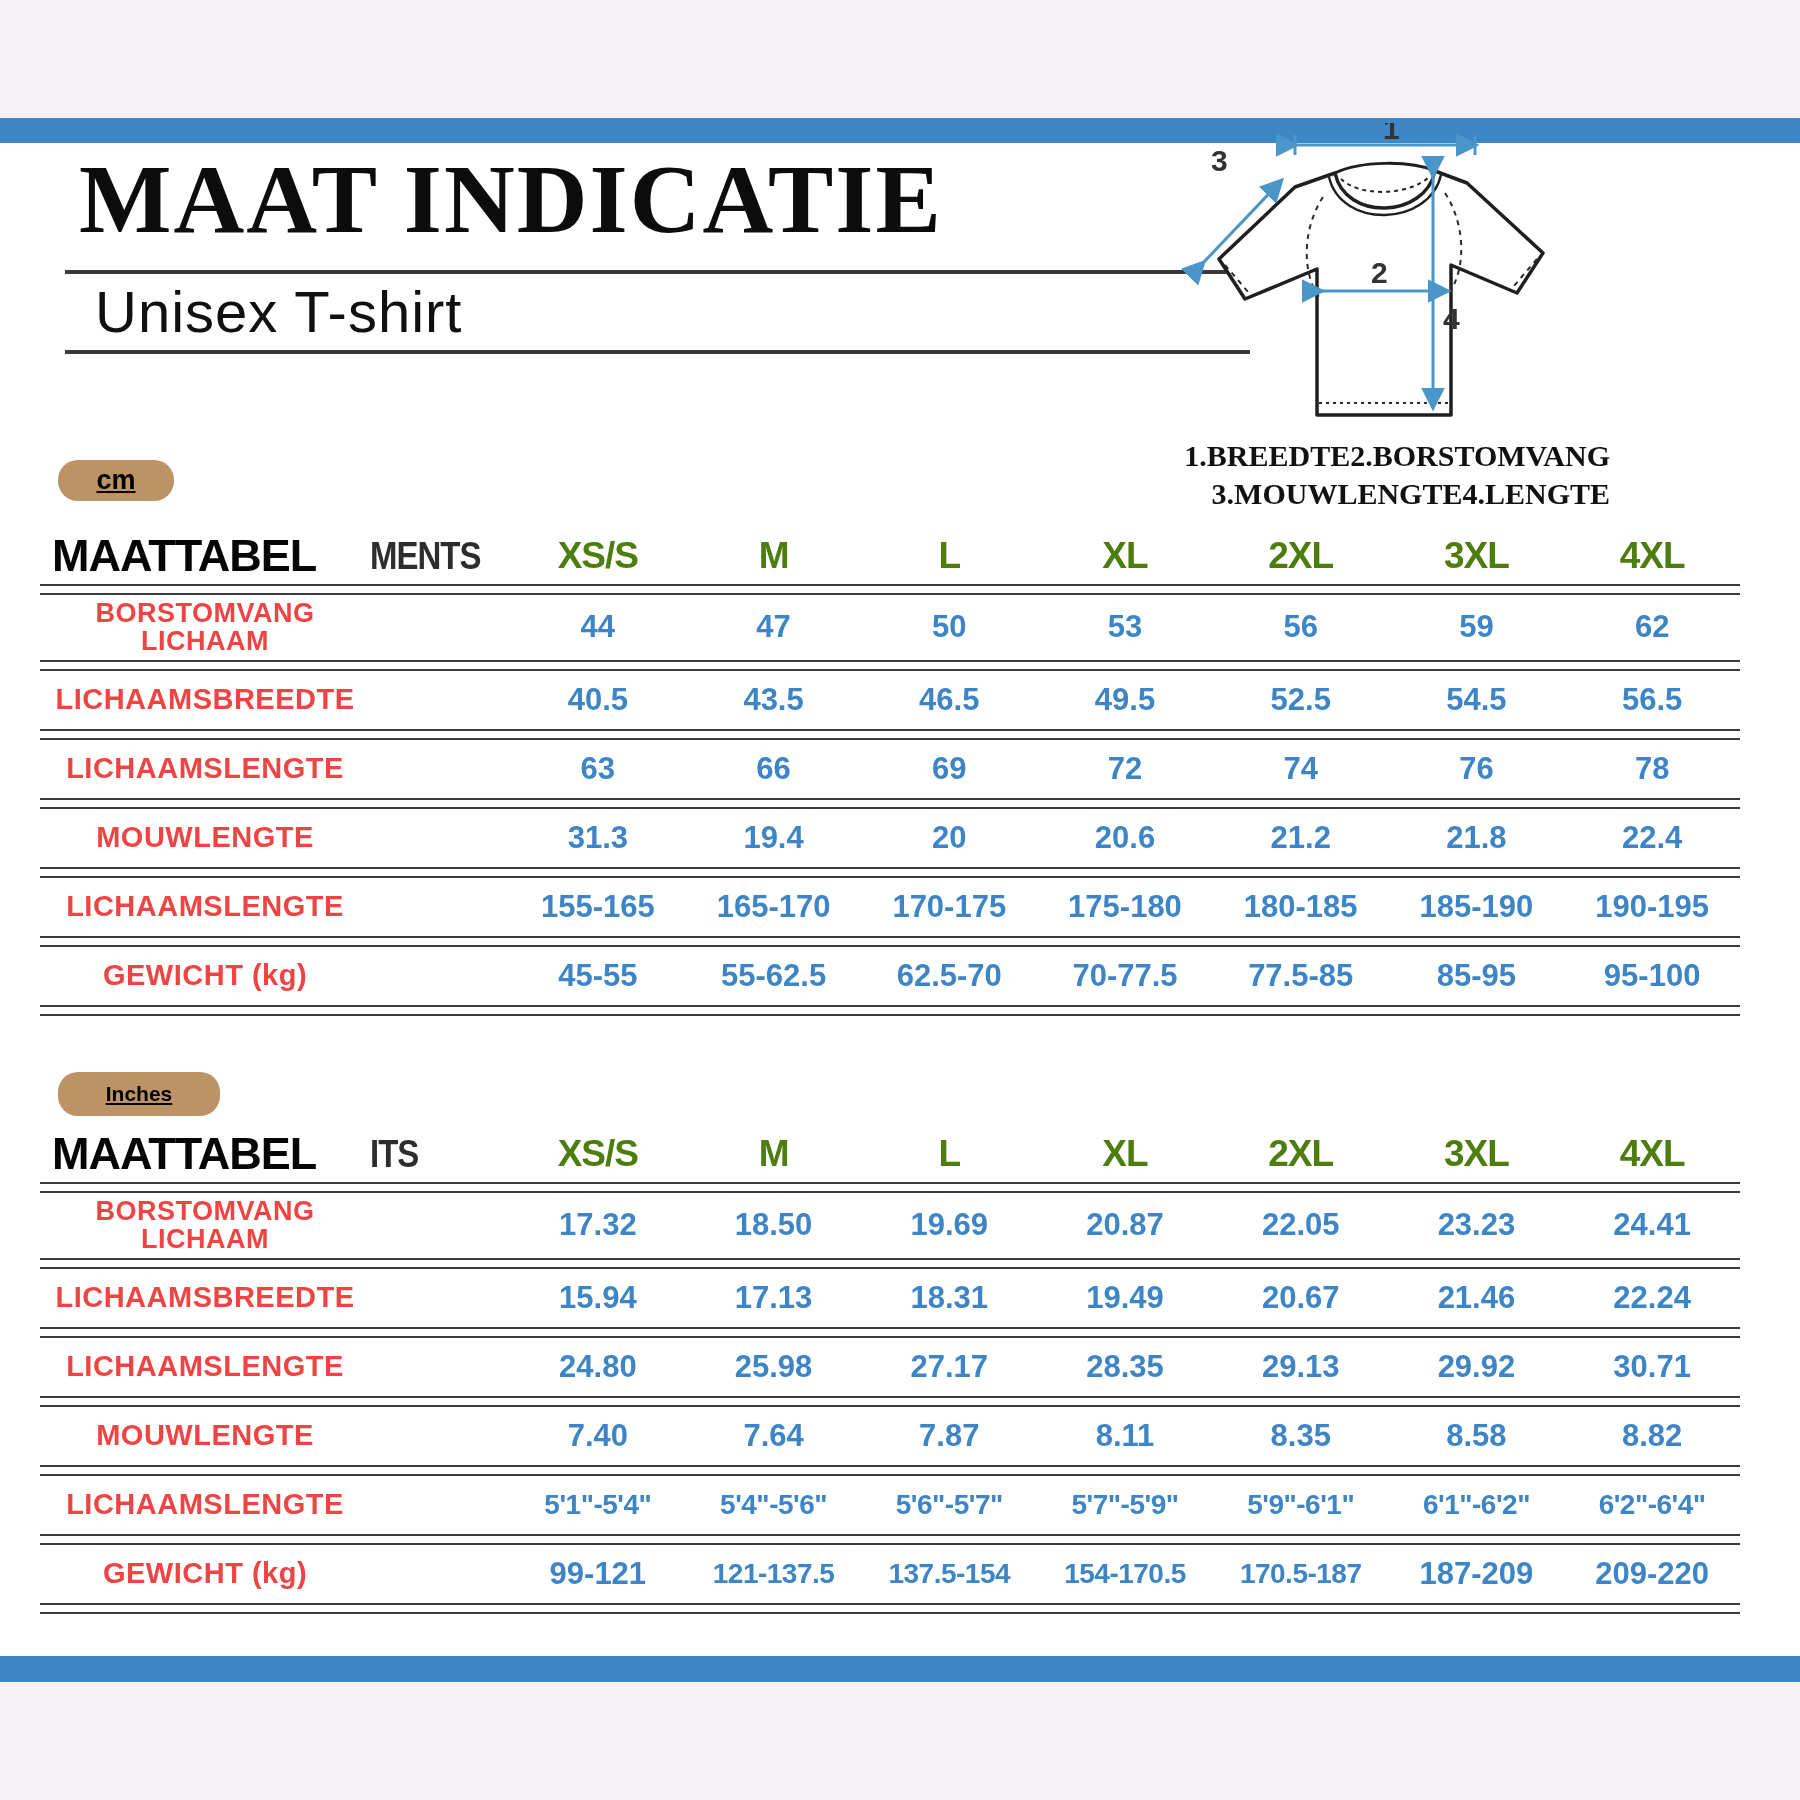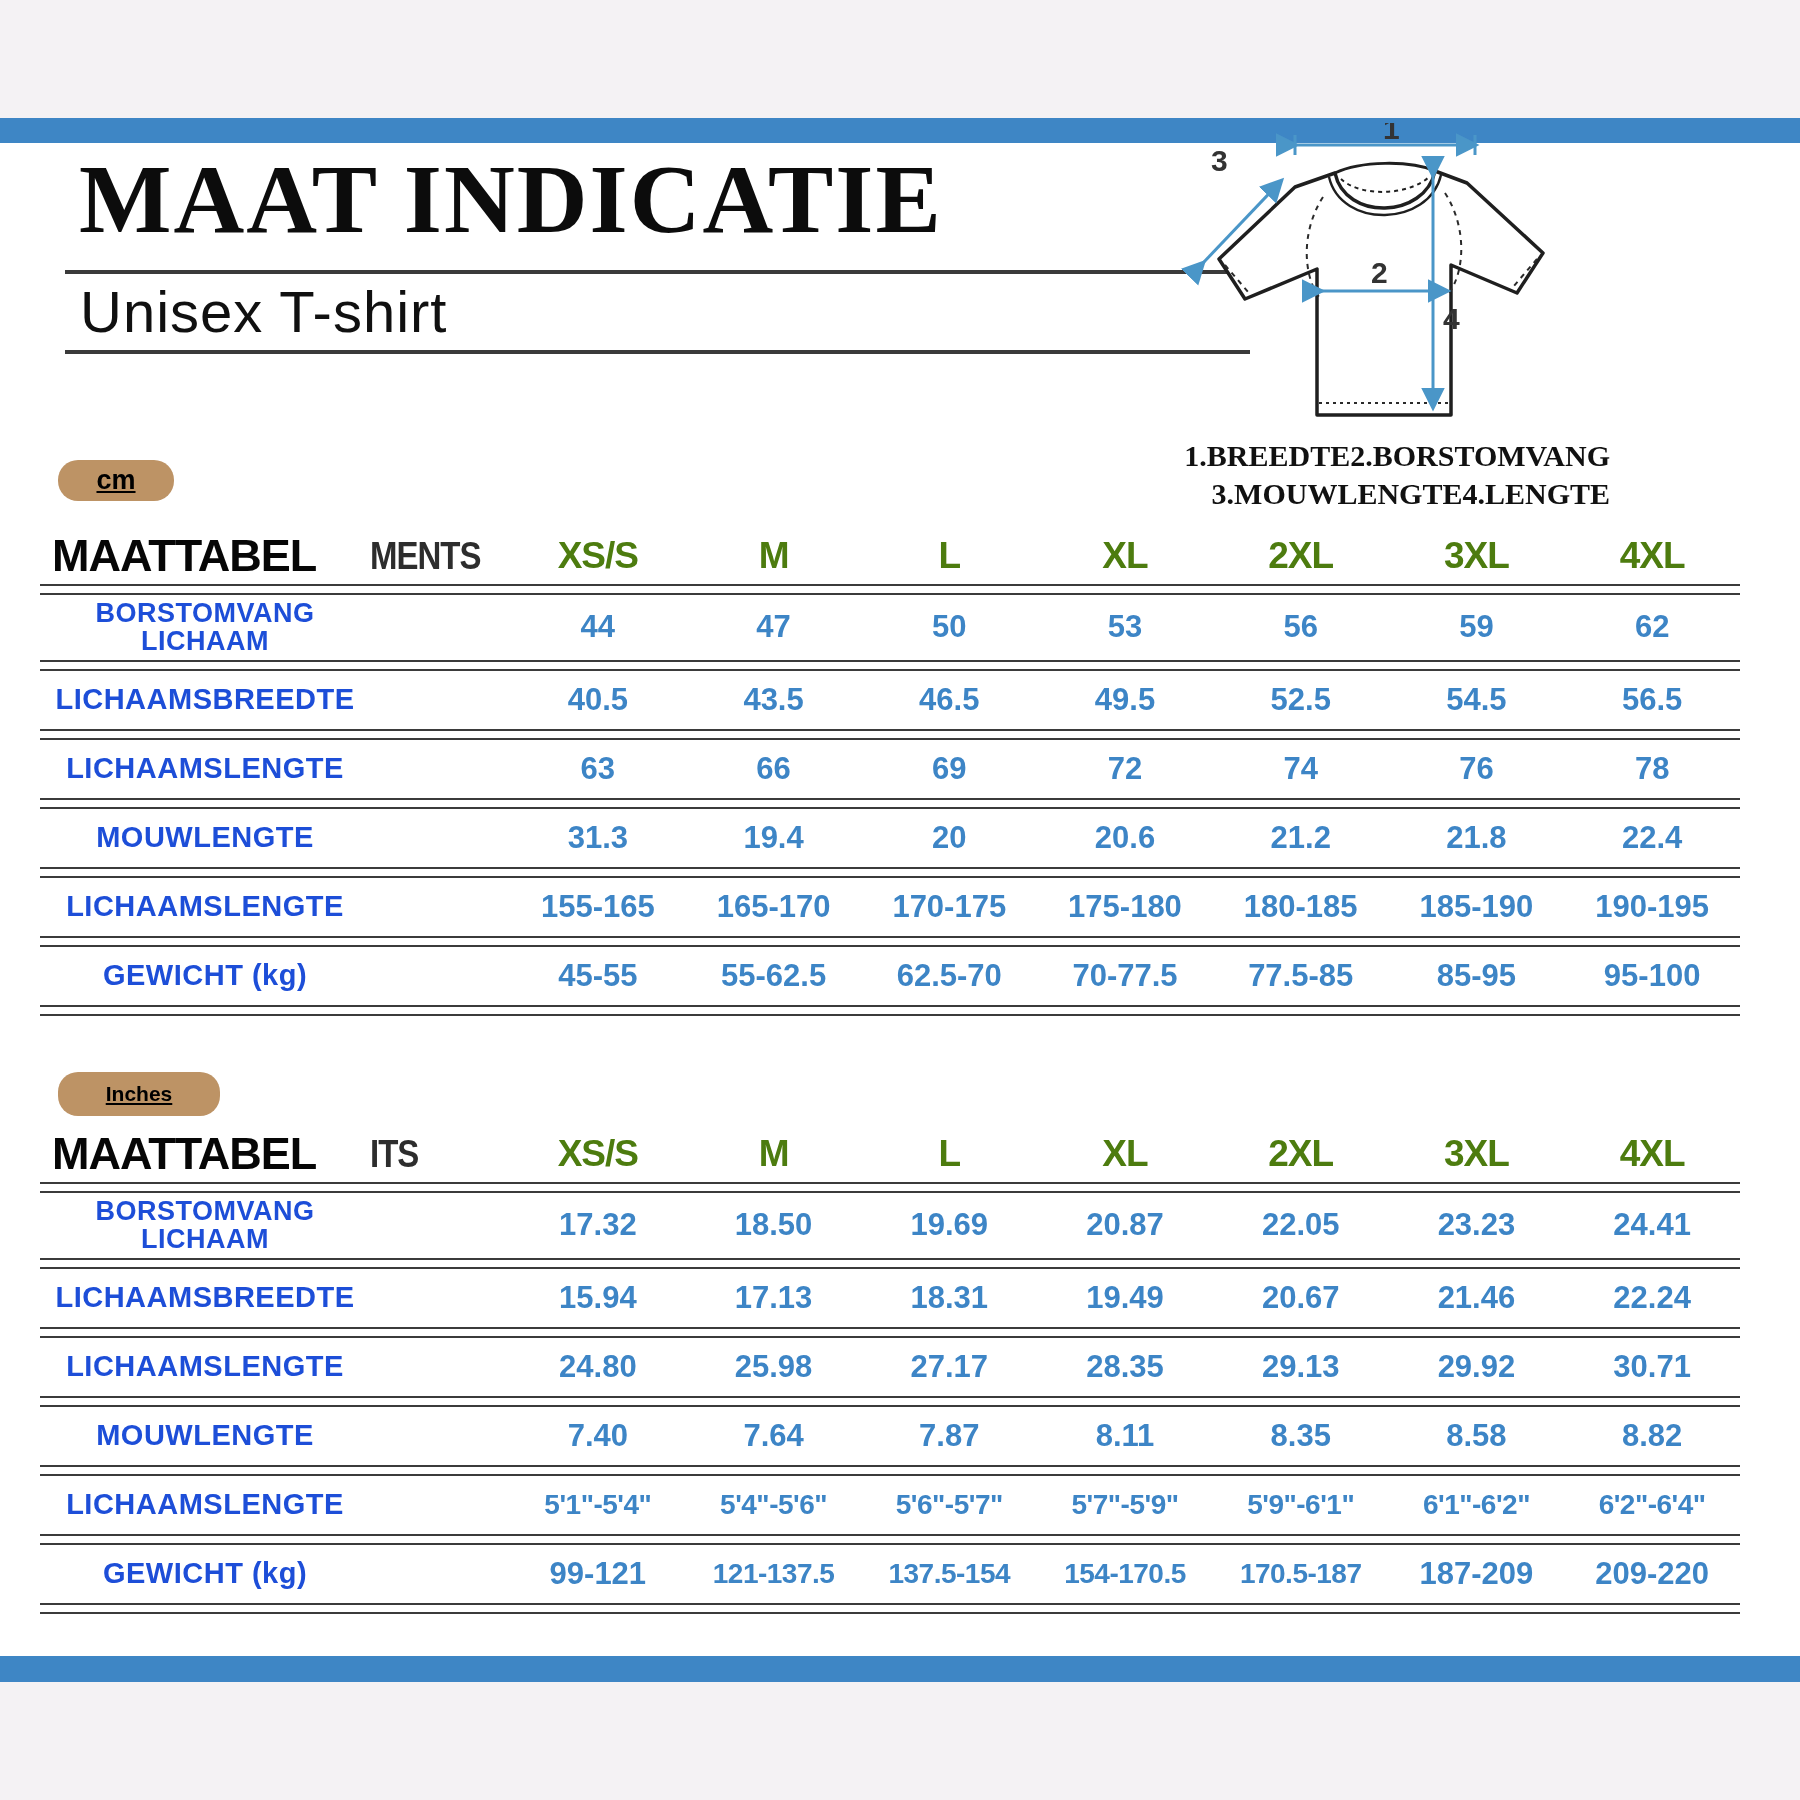--- a/index.html
+++ b/index.html
@@ -9,21 +9,21 @@
   .strip-gray-top{position:absolute;left:0;top:0;width:1800px;height:118px;background:#f4f2f4;}
   .bar-blue-top{position:absolute;left:0;top:118px;width:1800px;height:25px;background:#3e86c5;}
   .bar-blue-bottom{position:absolute;left:0;top:1656px;width:1800px;height:26px;background:#3e86c5;}
   .strip-gray-bottom{position:absolute;left:0;top:1682px;width:1800px;height:118px;background:#f4f2f4;}
 
   .page-title{position:absolute;left:75px;top:146px;margin:4px;
               font-family:"Liberation Serif",serif;font-weight:700;font-size:98px;
               letter-spacing:2px;color:#0c0c0c;line-height:1.0;}
   .hrule{position:absolute;left:65px;width:1185px;height:4px;background:#3a3a3a;}
   .hr1{top:270px;} .hr2{top:350px;}
-  .page-subtitle{position:absolute;left:80px;top:278px;margin:0;
+  .page-subtitle{position:absolute;left:95px;top:278px;margin:0;
                  font-size:58px;font-weight:500;letter-spacing:1px;color:#101010;}
 
   
   .badge{position:absolute;background:#bd9365;border-radius:20px;color:#000000;
          font-weight:700;display:flex;align-items:center;justify-content:center;text-decoration:underline;}
   .badge-cm{left:58px;top:460px;width:116px;height:41px;font-size:27px;}
   .badge-in{left:58px;top:1072px;width:162px;height:44px;font-size:21px;}
 
   
   .diagram{position:absolute;left:1145px;top:123px;width:460px;height:315px;}
@@ -36,21 +36,21 @@
   .tbl-cm{top:528px;} .tbl-in{top:1126px;}
   .t-grid{display:grid;grid-template-columns:330px 140px repeat(7,1fr);align-items:center;}
   .t-header{height:56px;}
   .corner{font-size:45px;font-weight:700;letter-spacing:-1px;color:#060606;padding-left:12px;}
   .ments{font-size:33px;font-weight:800;color:#2d2d2d;letter-spacing:-1px;transform:scaleY(1.2);
          transform-origin:center;text-align:left;}
   .col-head{font-size:37px;font-weight:800;color:#4d7c0f;text-align:center;letter-spacing:-1px;}
   .rule{height:7px;border-top:2px solid #3b3b3b;border-bottom:2px solid #3b3b3b;}
   .t-row{min-height:58px;}
   .t-row.two{min-height:64px;}
-  .t-label{grid-column:1;text-align:center;color:#1d4ed8;font-weight:700;font-size:29px;
+  .t-label{grid-column:1;text-align:center;color:#ef4444;font-weight:700;font-size:29px;
            letter-spacing:0.5px;line-height:1.05;padding:4px 0;}
   .t-label.two-line{font-size:27px;}
   .t-label .lbl-line{display:block;}
   .t-cell{text-align:center;color:#3d85c6;font-weight:700;font-size:31px;letter-spacing:0;}
   .t-cell.long{font-size:28px;letter-spacing:-0.5px;}
 </style>
 </head>
 <body>
 
 <div class="canvas">

